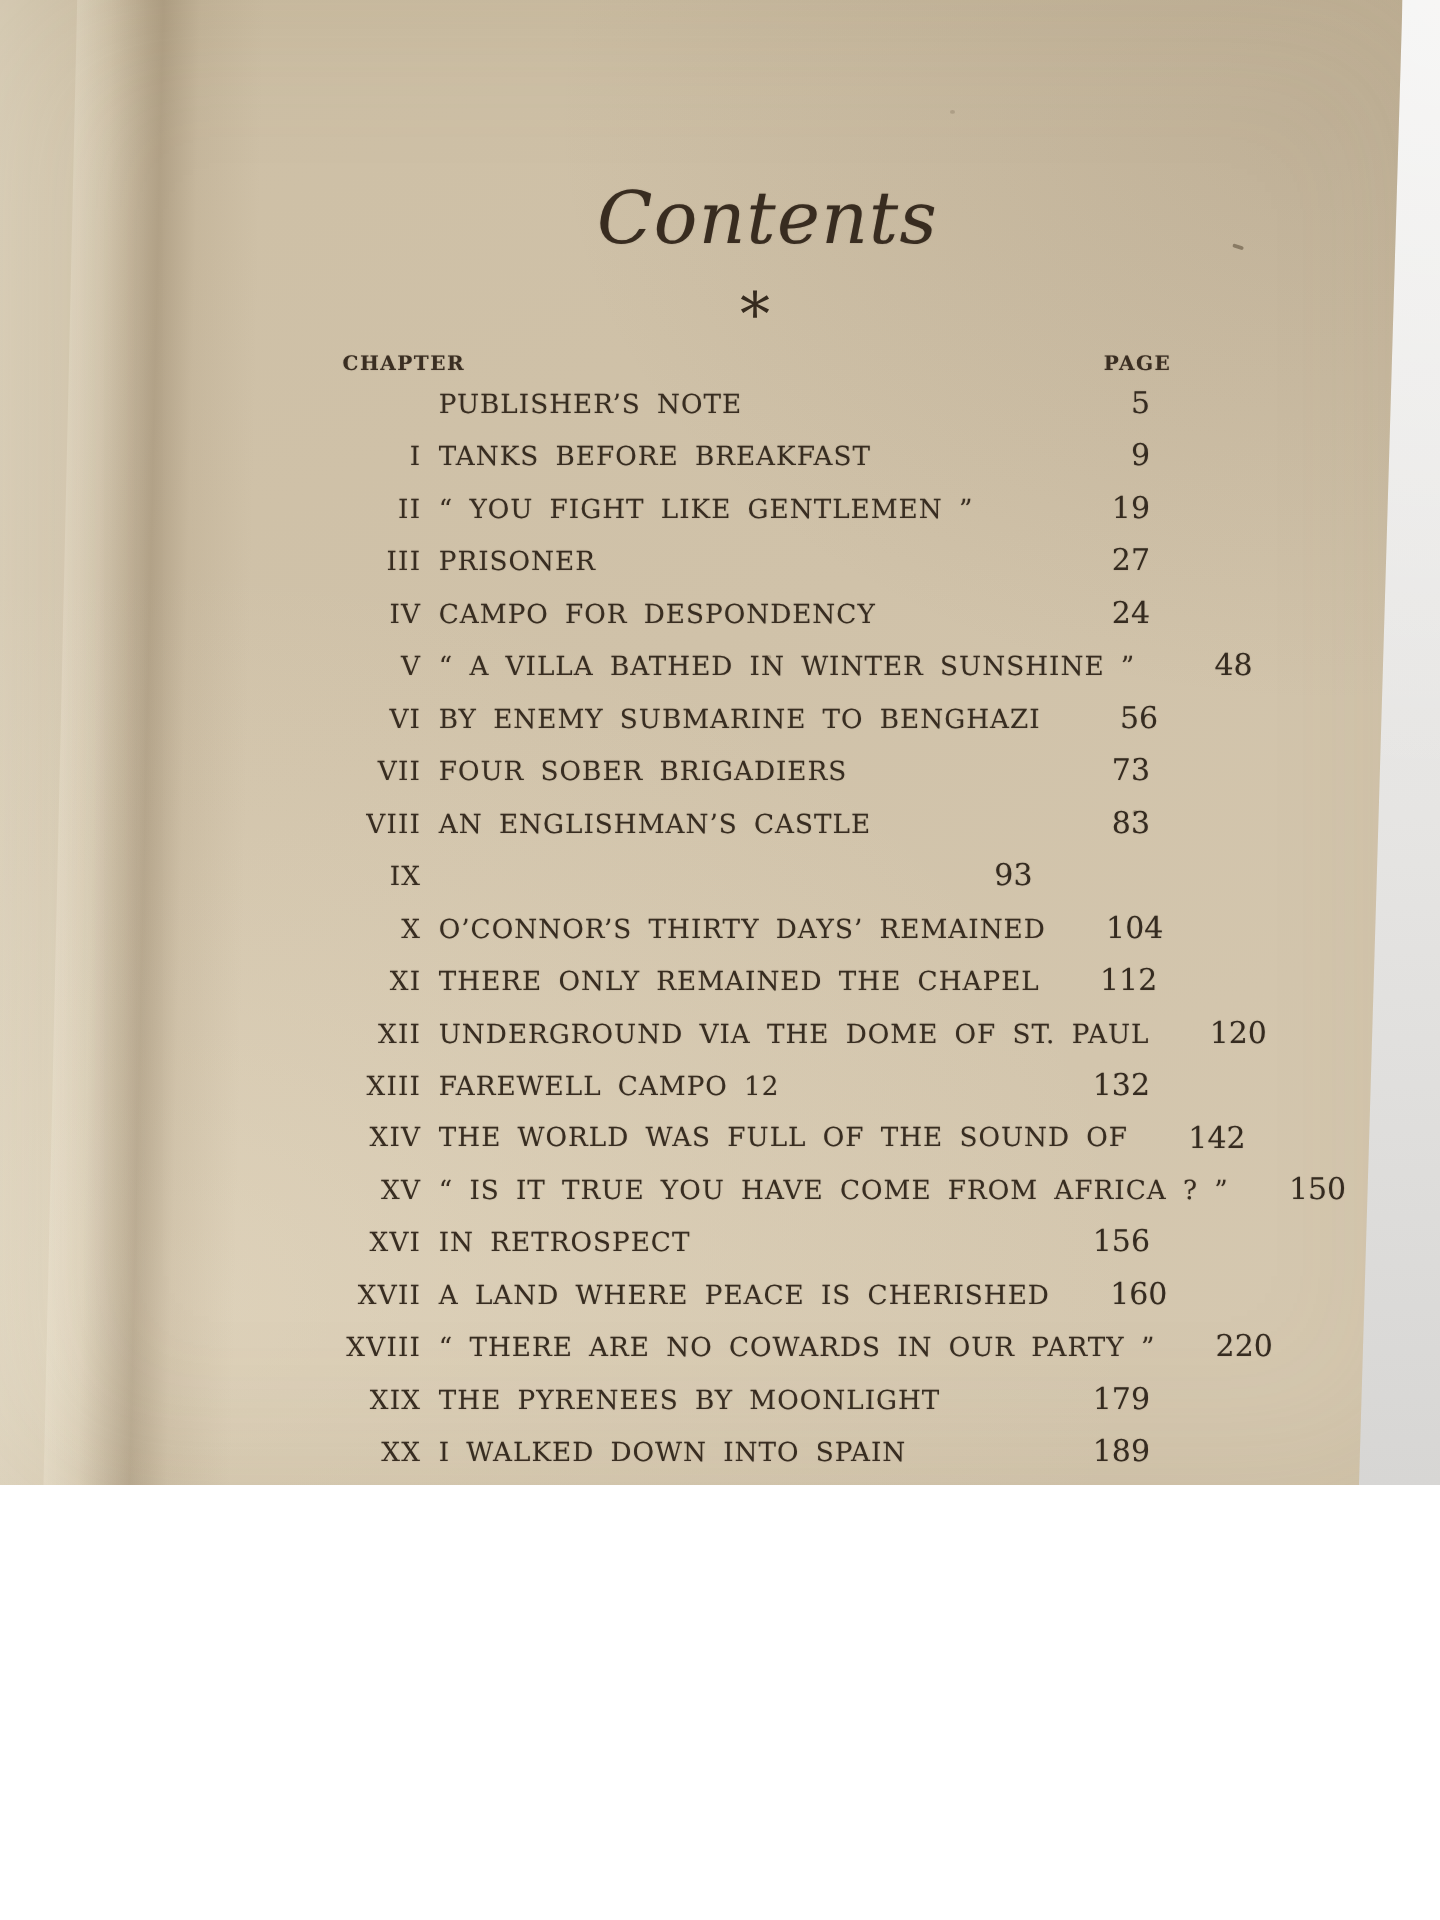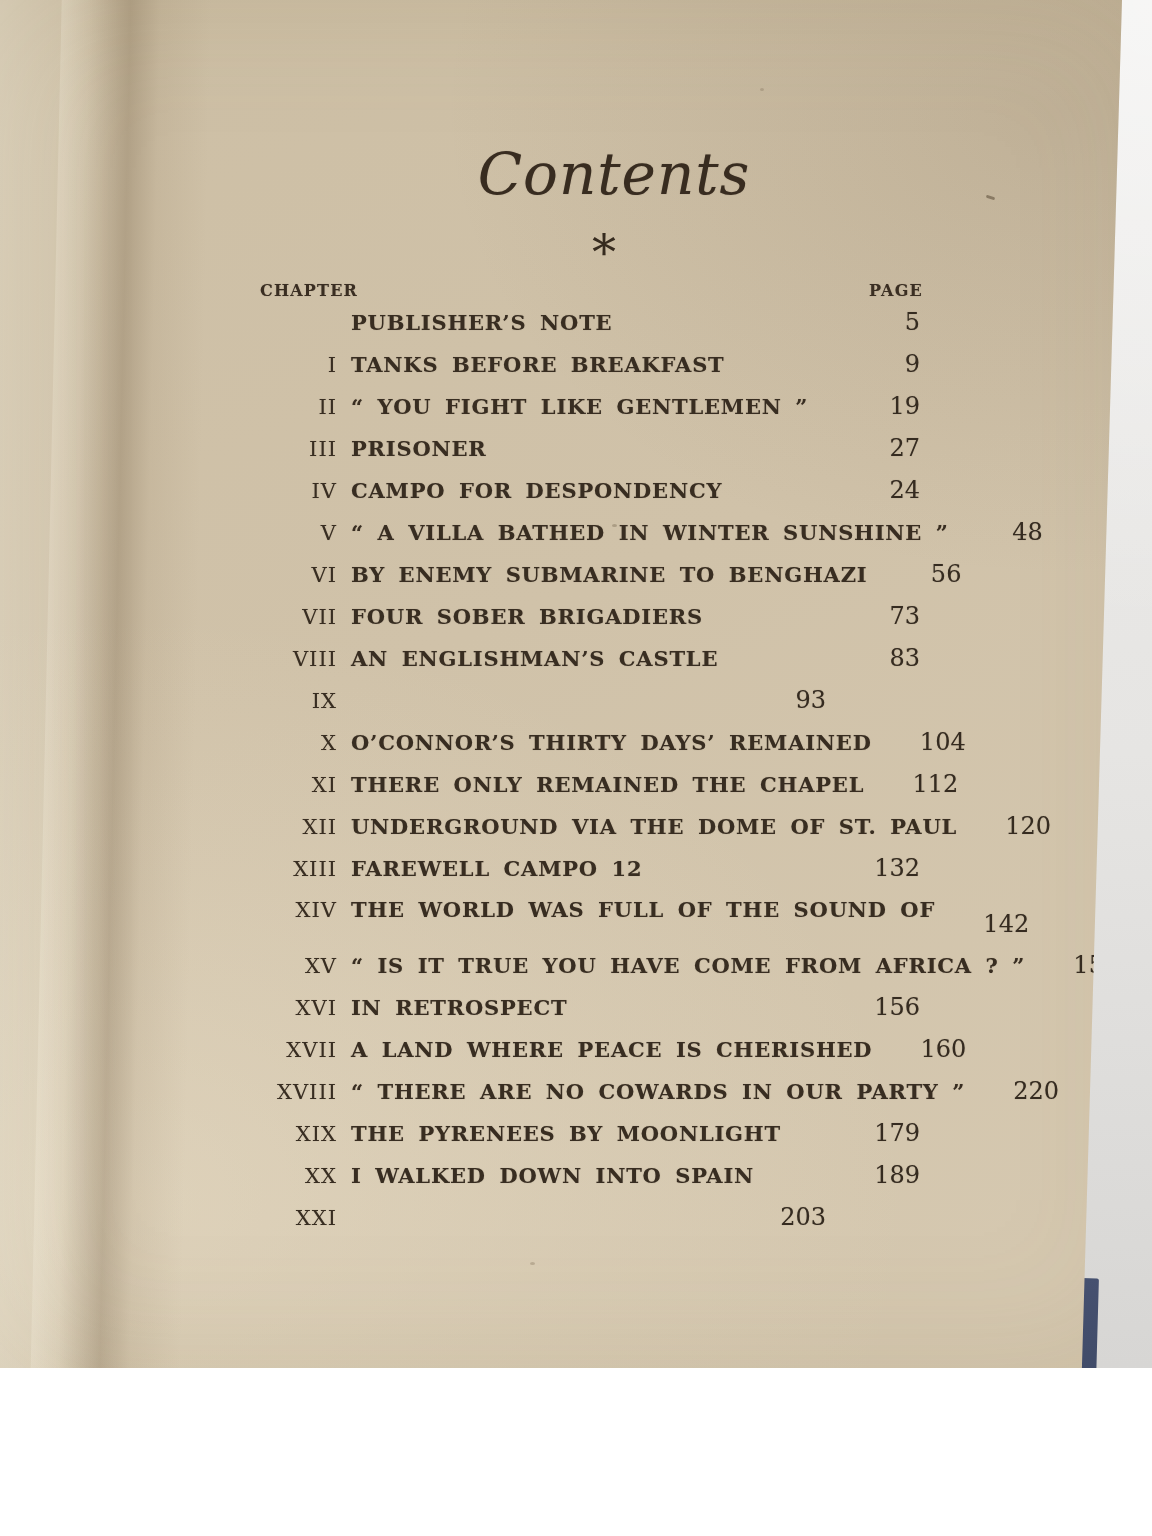--- a/index.html
+++ b/index.html
@@ -3,21 +3,21 @@
 <meta charset="utf-8">
 <style>
   html, body { margin: 0; padding: 0; }
   body {
     width: 1152px; height: 1536px;
     font-family: "DejaVu Serif", "Liberation Serif", serif;
     overflow: hidden;
   }
   .scene {
     position: relative;
-    width: 1152px; height: 1368px;
+    width: 1152px; height: 1188px;
     background: linear-gradient(180deg, #edecea 0%, #e6e5e3 55%, #d7d6d4 100%);
     overflow: hidden;
   }
   
   .bg-light {
     position: absolute; inset: 0;
     background: radial-gradient(700px 900px at 100% 0%, rgba(255,255,255,0.55), transparent 70%);
   }
   
   .book-shadow {
@@ -87,21 +87,21 @@
     text-shadow: 0 0 1px rgba(56,44,32,0.35);
   }
   .toc-divider {
     position: absolute; top: 228px; left: 0; width: 1152px;
     padding-left: 28px;
     text-align: center;
     font-size: 48px; line-height: 1;
     color: #362b1f;
   }
   .toc-header {
-    position: absolute; top: 281px; left: 260px; width: 663px;
+    position: absolute; top: 281px; left: 274px; width: 663px;
     display: flex; justify-content: space-between;
     font-size: 16px; font-weight: bold; letter-spacing: 1.2px;
     color: #3a2e22;
     text-shadow: 0 0 1px rgba(56,44,32,0.30);
   }
   .rows { position: absolute; top: 308px; left: 275px; width: 645px; }
   .row {
     display: grid;
     grid-template-columns: 62px 1fr 80px;
     column-gap: 14px;
@@ -111,30 +111,29 @@
   }
   .num {
     text-align: right;
     font-size: 21px; letter-spacing: 1px; line-height: 28px;
     color: #382d21;
   }
   .ttl {
     font-size: 21px; letter-spacing: 0.8px; word-spacing: 5.5px;
     line-height: 28px; white-space: nowrap;
     color: #382d21;
-    font-weight: bold;
   }
   .ttl-line2 { display: block; padding-left: 48px; line-height: 27px; white-space: nowrap; }
   .pg {
     text-align: right;
     font-size: 24px; line-height: 28px;
     color: #352b20;
   }
   .row-wrap { align-items: start; }
-  .row-wrap .pg { align-self: end; margin-top: 14px; }
+  .row-wrap .pg { align-self: end; }
 </style>
 </head>
 <body>
 
 <div class="scene">
   <div class="bg-light"></div>
   <div class="book-shadow-soft"></div>
   <div class="book-shadow"></div>
   <div class="cover-strip"></div>
 

